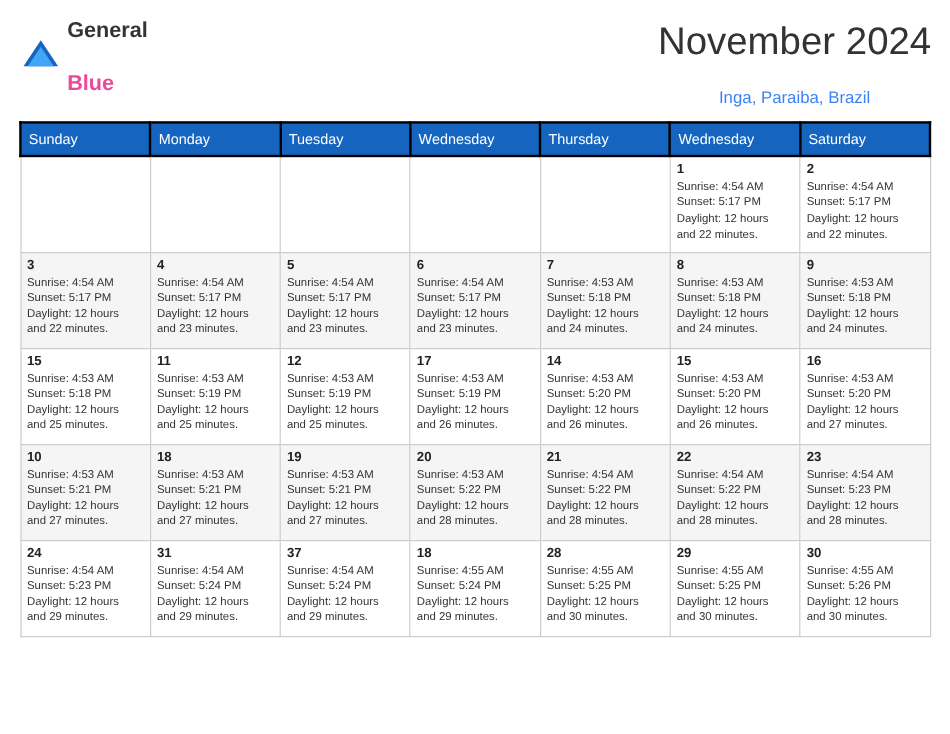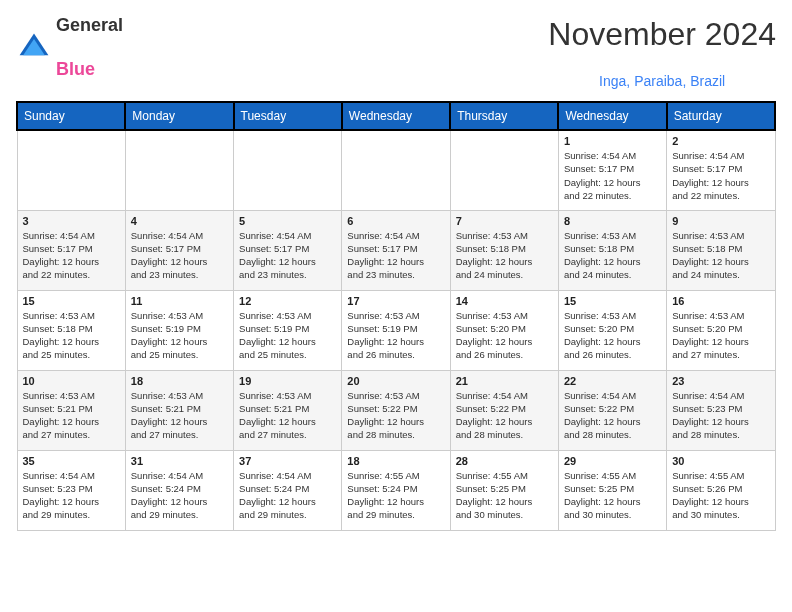--- a/index.html
+++ b/index.html
@@ -286,21 +286,21 @@
         <td>
           <span class="day-number">23</span>
           <div class="day-info" style="white-space: pre-line;">Sunrise: 4:54 AM
 Sunset: 5:23 PM
 Daylight: 12 hours
 and 28 minutes.</div>
         </td>
       </tr>
       <tr>
         <td>
-          <span class="day-number">35</span>
+          <span class="day-number">24</span>
           <div class="day-info" style="white-space: pre-line;">Sunrise: 4:54 AM
 Sunset: 5:23 PM
 Daylight: 12 hours
 and 29 minutes.</div>
         </td>
         <td>
           <span class="day-number">31</span>
           <div class="day-info" style="white-space: pre-line;">Sunrise: 4:54 AM
 Sunset: 5:24 PM
 Daylight: 12 hours

